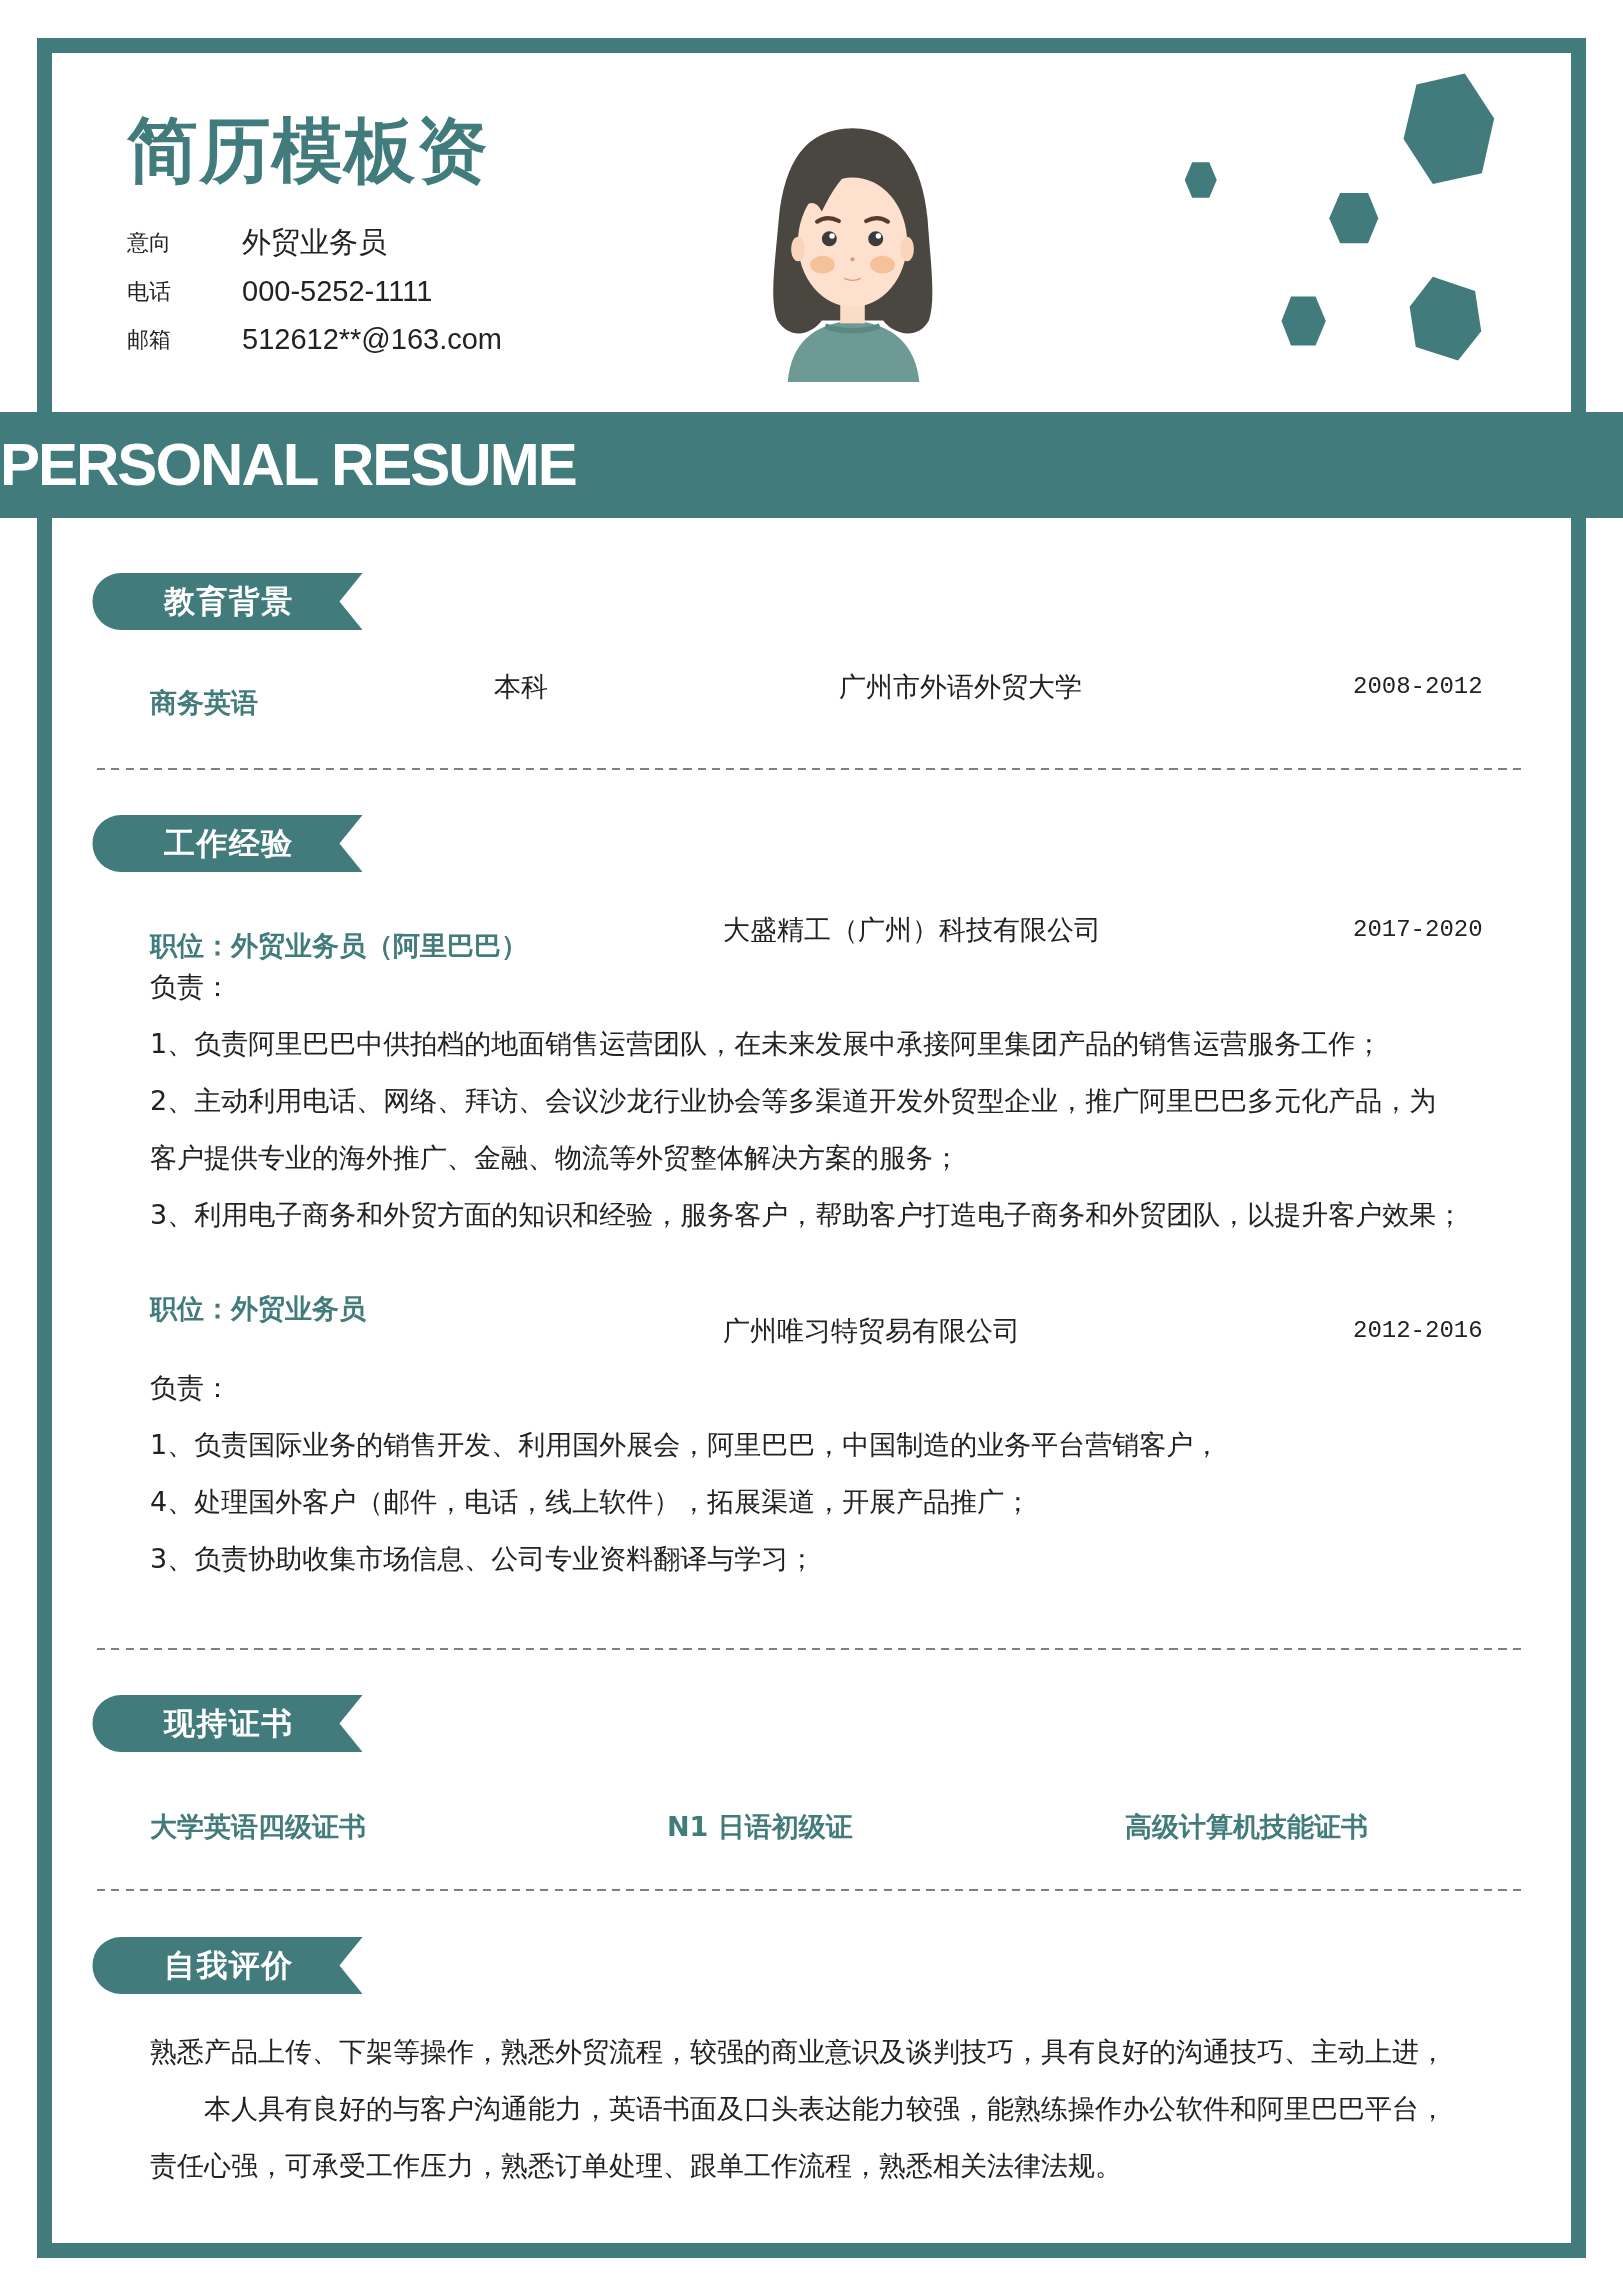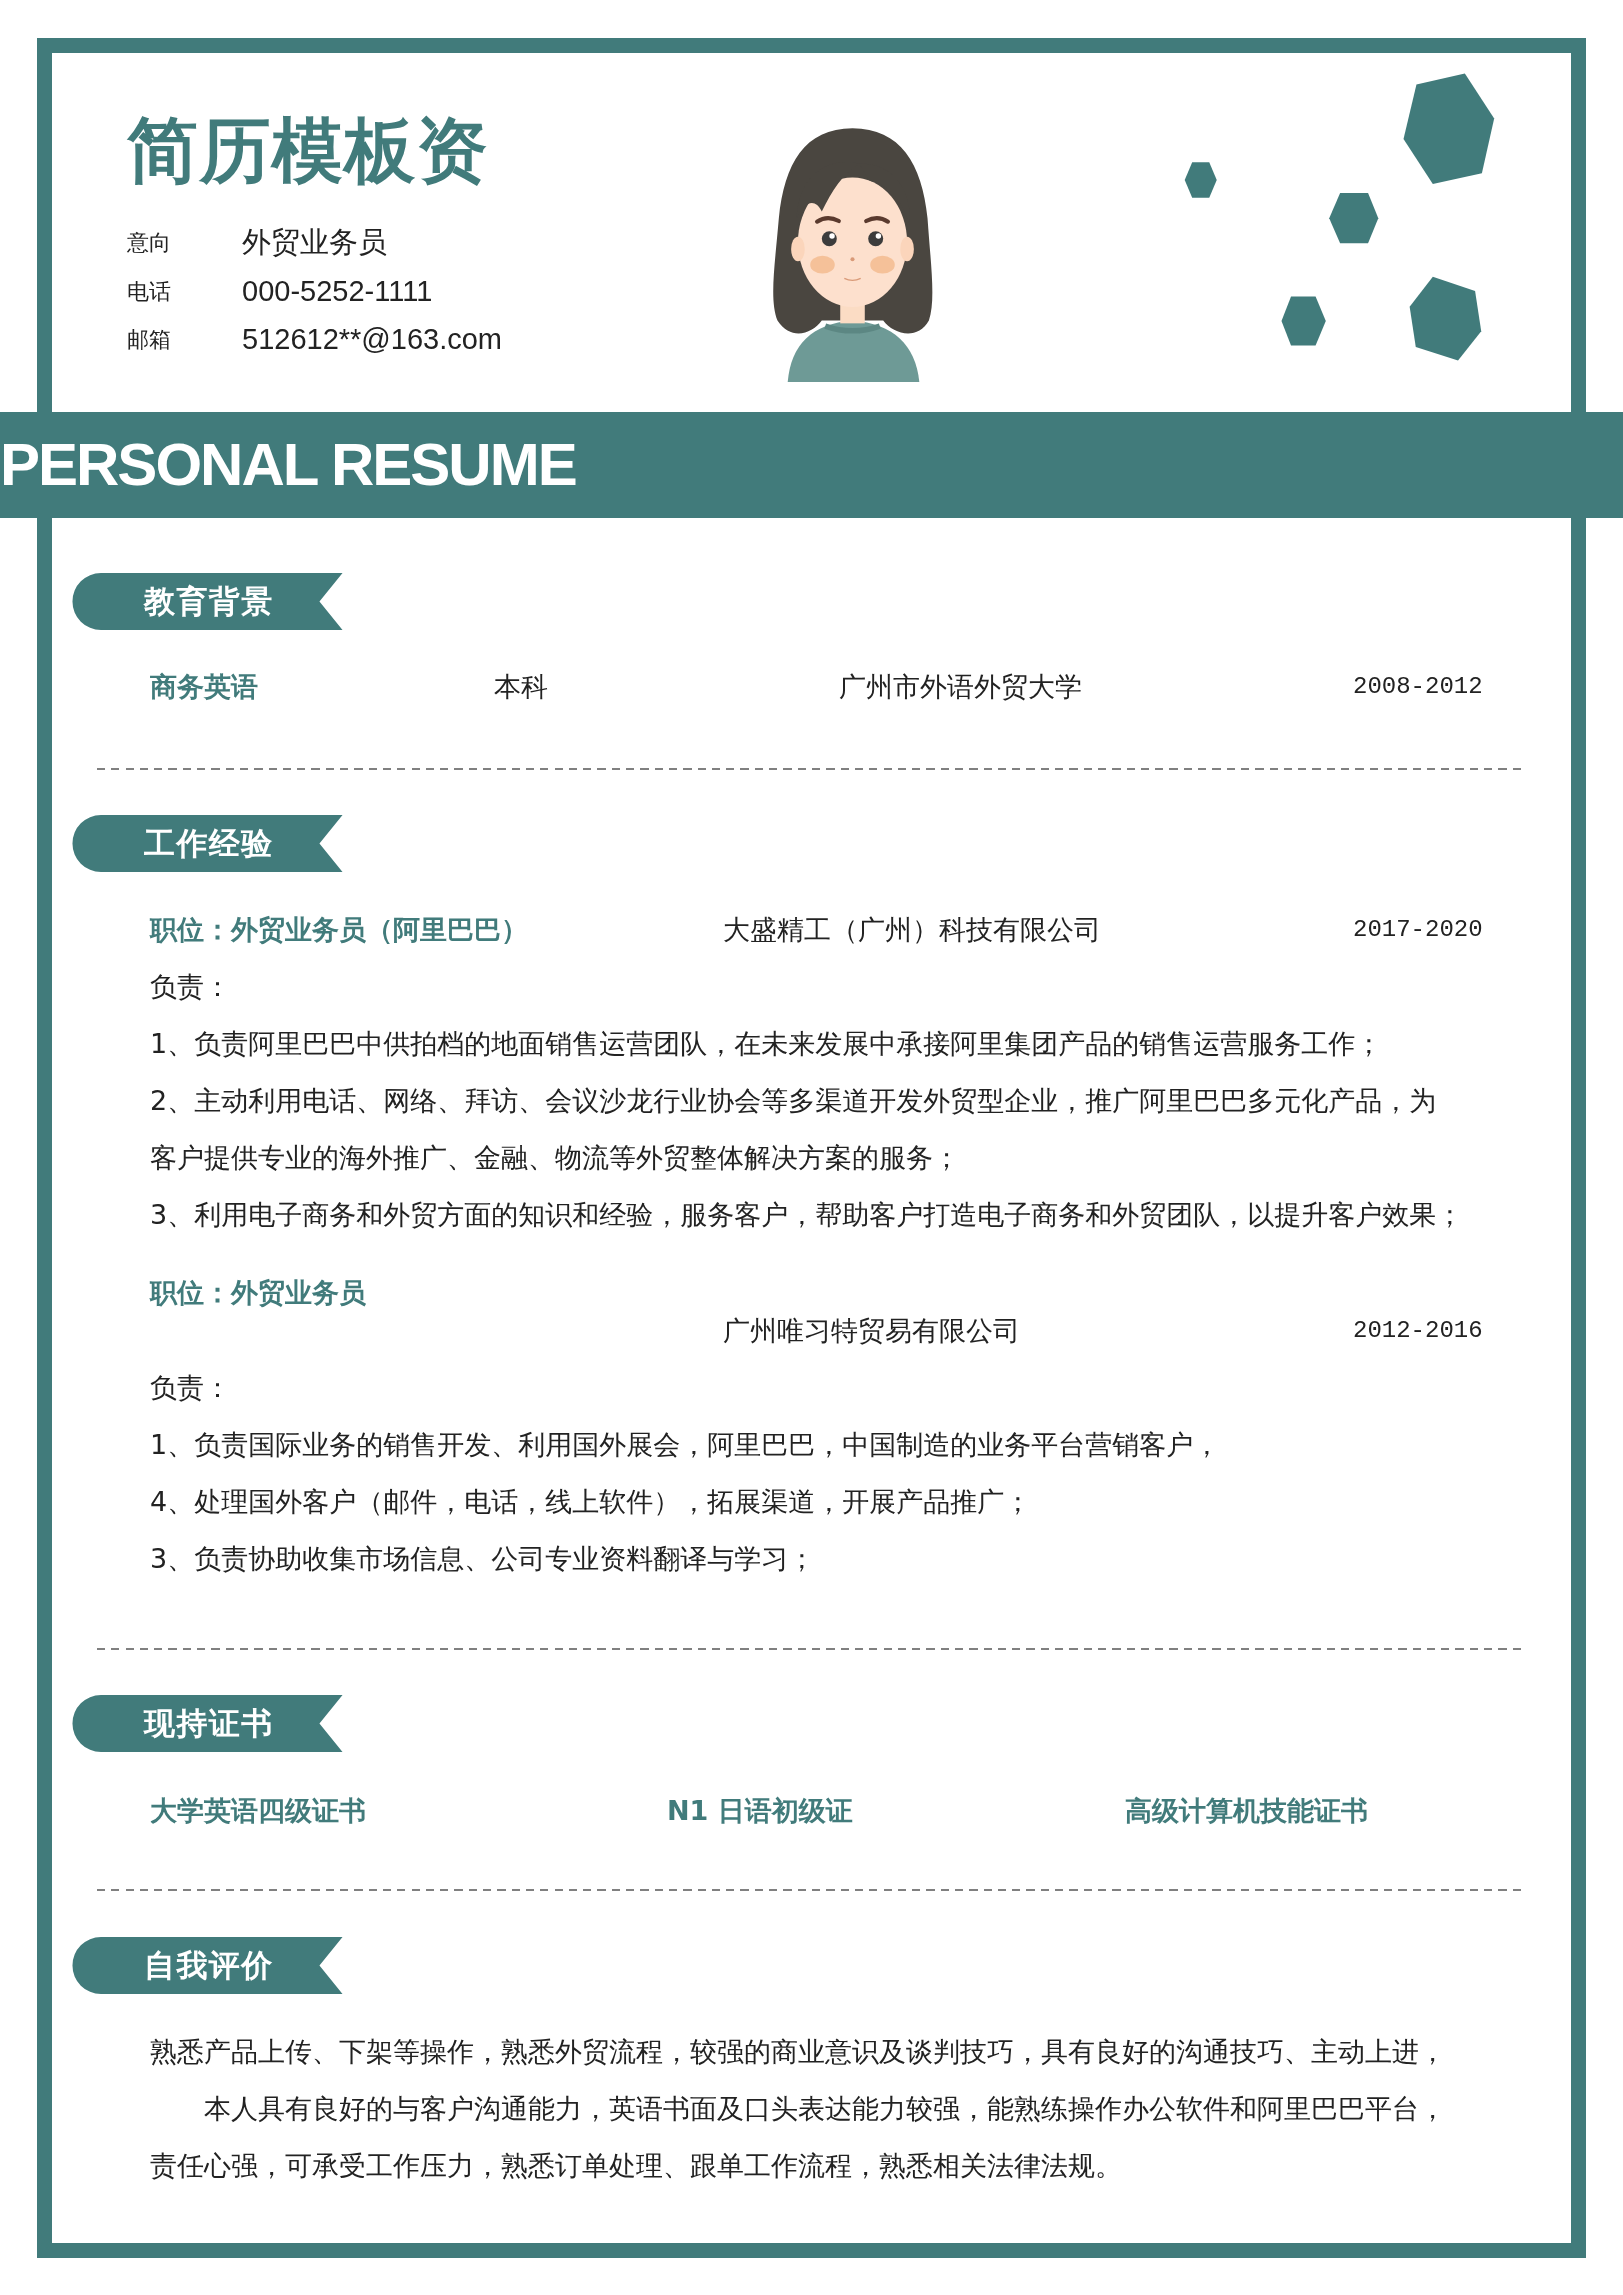--- a/index.html
+++ b/index.html
@@ -11,28 +11,28 @@
   .banner { position:absolute; left:0; top:412px; width:1623px; height:106px; background:#417b7b; }
   .banner-text { position:absolute; left:0; top:412px; width:1623px; height:106px; line-height:106px;
                  color:#ffffff; font-weight:bold; font-size:60px; letter-spacing:-2px;
                  font-family:"Liberation Sans","DejaVu Sans",sans-serif; }
   .name { left:127px; top:106px; font-size:71px; font-weight:bold; color:#417b7b; line-height:89px; letter-spacing:1.4px; }
   .info-label, .info-value { font-size:22px; line-height:41px; color:#222; }
   .info-label { left:127px; }
   .info-value { left:242px; font-family:"Liberation Sans","DejaVu Sans",sans-serif; font-size:29px; }
   .avatar { left:757px; top:116px; width:191px; height:266px; }
   .hexes { left:0; top:0; width:1623px; height:409px; pointer-events:none; }
-  .tab { position:absolute; left:72px; width:271px; height:46px;text-align:right; }
+  .tab { position:absolute; left:92px; width:271px; height:46px;text-align:right; }
   .tab svg { position:absolute; left:0; top:0; }
   .tab-label { position:absolute; left:72px; top:0; height:57px; line-height:57px; color:#ffffff;
                font-weight:bold; font-size:31px; letter-spacing:1.4px; }
   .dash { position:absolute; left:97px; width:1428px; height:2px;
           background-image:repeating-linear-gradient(90deg,#808080 0 8.2px,transparent 8.2px 14.3px); }
   .row-text { position:absolute; font-size:27px; line-height:41px; white-space:nowrap; color:#222; }
-  .teal-bold { color:#417b7b; font-weight:bold; }
+  .teal-bold { color:#417b7b; font-weight:bold;margin-top:16px; }
   .num { font-family:Liberation Mono, monospace; font-size:24px; }
   .para { position:absolute; left:150px; width:1377px; font-size:27px; line-height:57px; color:#222; }
   .para div { white-space:nowrap; }
 </style>
 </head>
 <body>
 
 <div class="frame"></div>
 
 <div class="abs name">简历模板资</div>

